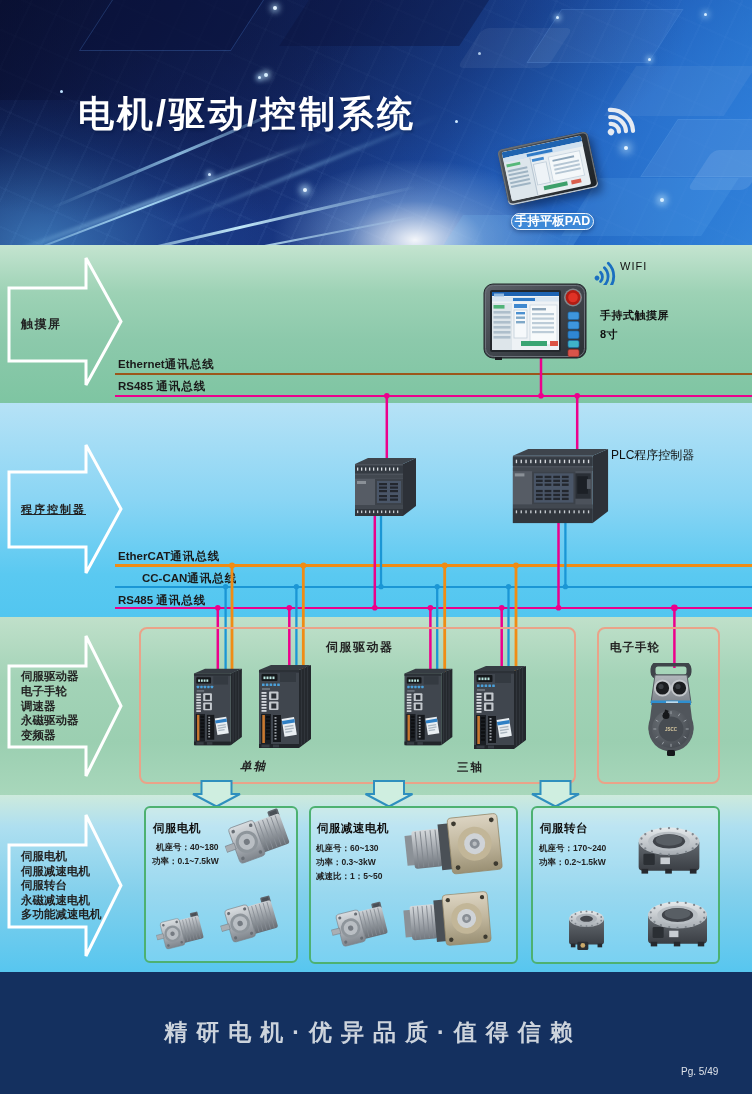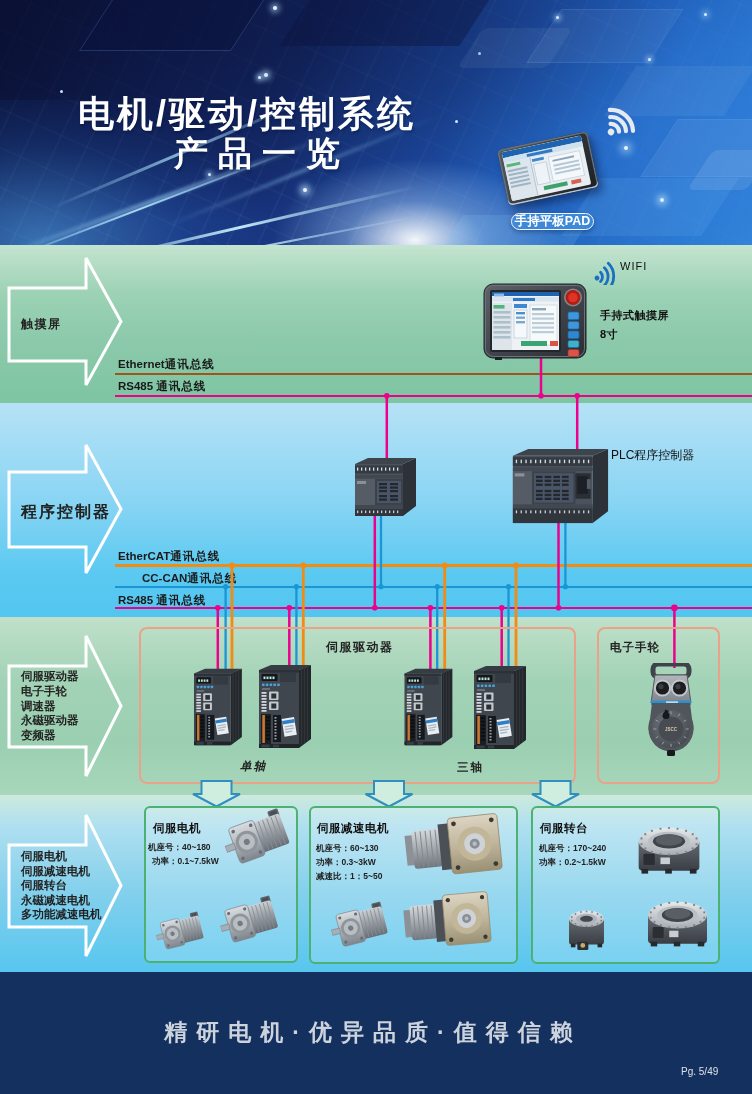--- a/index.html
+++ b/index.html
@@ -48,21 +48,20 @@
     <div class="abs" style="left:303px;top:188px;width:4px;height:4px;border-radius:50%;background:#e6f4ff;box-shadow:0 0 7px 3px rgba(190,230,255,.85);"></div>
     <div class="abs" style="left:208px;top:173px;width:3px;height:3px;border-radius:50%;background:#cfe6ff;box-shadow:0 0 5px 2px rgba(180,220,255,.6);"></div>
     <div class="abs" style="left:556px;top:16px;width:3px;height:3px;border-radius:50%;background:#d6ecff;box-shadow:0 0 5px 2px rgba(190,230,255,.6);"></div>
     <div class="abs" style="left:648px;top:58px;width:3px;height:3px;border-radius:50%;background:#d6ecff;box-shadow:0 0 5px 2px rgba(190,230,255,.55);"></div>
     <div class="abs" style="left:624px;top:146px;width:4px;height:4px;border-radius:50%;background:#e6f4ff;box-shadow:0 0 8px 3px rgba(200,235,255,.75);"></div>
     <div class="abs" style="left:704px;top:13px;width:3px;height:3px;border-radius:50%;background:#d6ecff;box-shadow:0 0 6px 2px rgba(190,230,255,.6);"></div>
     <div class="abs" style="left:700px;top:150px;width:60px;height:40px;background:rgba(255,255,255,.10);border-radius:6px;transform:skewX(-33deg);"></div>
     <div class="abs" style="left:470px;top:28px;width:90px;height:40px;background:rgba(255,255,255,.06);border-radius:6px;transform:skewX(-33deg);"></div>
 
     <div class="abs" style="left:-13px;top:90px;width:520px;text-align:center;color:#fff;font-weight:bold;font-size:36px;letter-spacing:3px;text-shadow:1px 2px 3px rgba(0,20,60,.45);">电机/驱动/控制系统</div>
-    <div class="abs" style="left:2px;top:131px;width:520px;text-align:center;color:#fff;font-weight:bold;font-size:34px;letter-spacing:10px;text-shadow:1px 2px 3px rgba(0,20,60,.45);">产品一览</div>
 
     <div class="abs" id="tablet" style="left:502px;top:140px;width:92px;height:57px;transform:rotate(-12deg);border-radius:5px;background:linear-gradient(135deg,#585d63,#2e3338 60%,#1d2125);box-shadow:3px 6px 8px rgba(0,10,40,.45), inset 0 -1.5px 0 rgba(215,230,245,.75), inset 0 0 0 1.5px #6a7077;">
       <div class="abs" style="left:4px;top:3px;right:7px;bottom:4px;background:#e8eef2;border-radius:2px;overflow:hidden;">
         <div class="abs" style="left:0;top:0;right:0;height:6px;background:#1e63b0;"></div>
         <div class="abs" style="left:0;top:6px;right:0;height:5px;background:#cfe0ef;"></div>
         <div class="abs" style="left:24px;top:7px;width:26px;height:3px;background:#2f7ac6;"></div>
         <div class="abs" style="left:0;top:11px;width:26px;bottom:0;background:#dde6ec;border-right:1px solid #b8c6d2;"></div>
         <div class="abs" style="left:2px;top:13px;width:14px;height:3px;background:#57b87a;"></div>
         <div class="abs" style="left:2px;top:19px;width:20px;height:2px;background:#9fb4c4;"></div>
         <div class="abs" style="left:2px;top:23px;width:20px;height:2px;background:#9fb4c4;"></div>
@@ -108,21 +107,21 @@
 
   <svg class="abs" style="left:0;top:0;pointer-events:none;" width="130" height="972" viewBox="0 0 130 972">
     <g fill="none" stroke="#fff" stroke-width="3" stroke-linejoin="miter">
       <polygon points="9,288 86,288 86,258 121,321.5 86,385 86,361 9,361"></polygon>
       <polygon points="9,472 86,472 86,445 121,509 86,573 86,547 9,547"></polygon>
       <polygon points="9,666 86,666 86,636 121,706 86,776 86,747 9,747"></polygon>
       <polygon points="9,845 86,845 86,815 121,885.5 86,956 86,927 9,927"></polygon>
     </g>
   </svg>
   <div class="arrowtxt" style="left:21px;top:316px;font-size:12px;letter-spacing:1.5px;">触摸屏</div>
-  <div class="arrowtxt" style="left:21px;top:502px;font-size:16px;letter-spacing:2px;">程序控制器</div>
+  <div class="arrowtxt" style="left:21px;top:502px;font-size:11px;letter-spacing:2px;text-decoration:underline;">程序控制器</div>
   <div class="arrowtxt" style="left:21px;top:669px;font-size:11.5px;line-height:14.8px;">伺服驱动器<br>电子手轮<br>调速器<br>永磁驱动器<br>变频器</div>
   <div class="arrowtxt" style="left:21px;top:849px;font-size:11.5px;line-height:14.6px;">伺服电机<br>伺服减速电机<br>伺服转台<br>永磁减速电机<br>多功能减速电机</div>
 
   <div class="buslabel" style="left:118px;top:357px;">Ethernet<span style="letter-spacing:1px;">通讯总线</span></div>
   <div class="busline" style="left:115px;top:372.5px;width:637px;height:2.6px;background:#9c561b;"></div>
   <div class="buslabel" style="left:118px;top:379px;">RS485 <span style="letter-spacing:1px;">通讯总线</span></div>
   <div class="busline" style="left:115px;top:394.5px;width:637px;height:2.6px;background:#ec008c;"></div>
 
   <div class="buslabel" style="left:118px;top:549px;">EtherCAT<span style="letter-spacing:1px;">通讯总线</span></div>
   <div class="busline" style="left:115px;top:564px;width:637px;height:3px;background:#f08c14;"></div>
@@ -212,21 +211,21 @@
       <polygon points="374,3 404,3 404,16 412.5,16 389,28.5 365.5,16 374,16"></polygon>
       <polygon points="540.5,3 570.5,3 570.5,16 579,16 555.5,28.5 532,16 540.5,16"></polygon>
     </g>
   </svg>
 
   <div class="abs" style="left:144px;top:806px;width:150px;height:153px;border:2px solid #4db171;border-radius:6px;background:rgba(255,255,255,.18);"></div>
   <div class="abs" style="left:309px;top:806px;width:205px;height:154px;border:2px solid #4db171;border-radius:6px;background:rgba(255,255,255,.18);"></div>
   <div class="abs" style="left:531px;top:806px;width:185px;height:154px;border:2px solid #4db171;border-radius:6px;background:rgba(255,255,255,.18);"></div>
 
   <div class="abs" style="left:153px;top:821px;font-size:11.5px;font-weight:bold;color:#111;letter-spacing:.5px;">伺服电机</div>
-  <div class="abs" style="left:148px;top:842px;font-size:8.5px;font-weight:bold;color:#222;">机座号：40~180</div>
+  <div class="abs" style="left:156px;top:842px;font-size:8.5px;font-weight:bold;color:#222;">机座号：40~180</div>
   <div class="abs" style="left:152px;top:856px;font-size:8.5px;font-weight:bold;color:#222;">功率：0.1~7.5kW</div>
 
   <div class="abs" style="left:317px;top:821px;font-size:11.5px;font-weight:bold;color:#111;letter-spacing:.5px;">伺服减速电机</div>
   <div class="abs" style="left:316px;top:843px;font-size:8.5px;font-weight:bold;color:#222;">机座号：60~130</div>
   <div class="abs" style="left:316px;top:857px;font-size:8.5px;font-weight:bold;color:#222;">功率：0.3~3kW</div>
   <div class="abs" style="left:316px;top:871px;font-size:8.5px;font-weight:bold;color:#222;">减速比：1：5~50</div>
 
   <div class="abs" style="left:540px;top:821px;font-size:11.5px;font-weight:bold;color:#111;letter-spacing:.5px;">伺服转台</div>
   <div class="abs" style="left:539px;top:843px;font-size:8.5px;font-weight:bold;color:#222;">机座号：170~240</div>
   <div class="abs" style="left:539px;top:857px;font-size:8.5px;font-weight:bold;color:#222;">功率：0.2~1.5kW</div>

